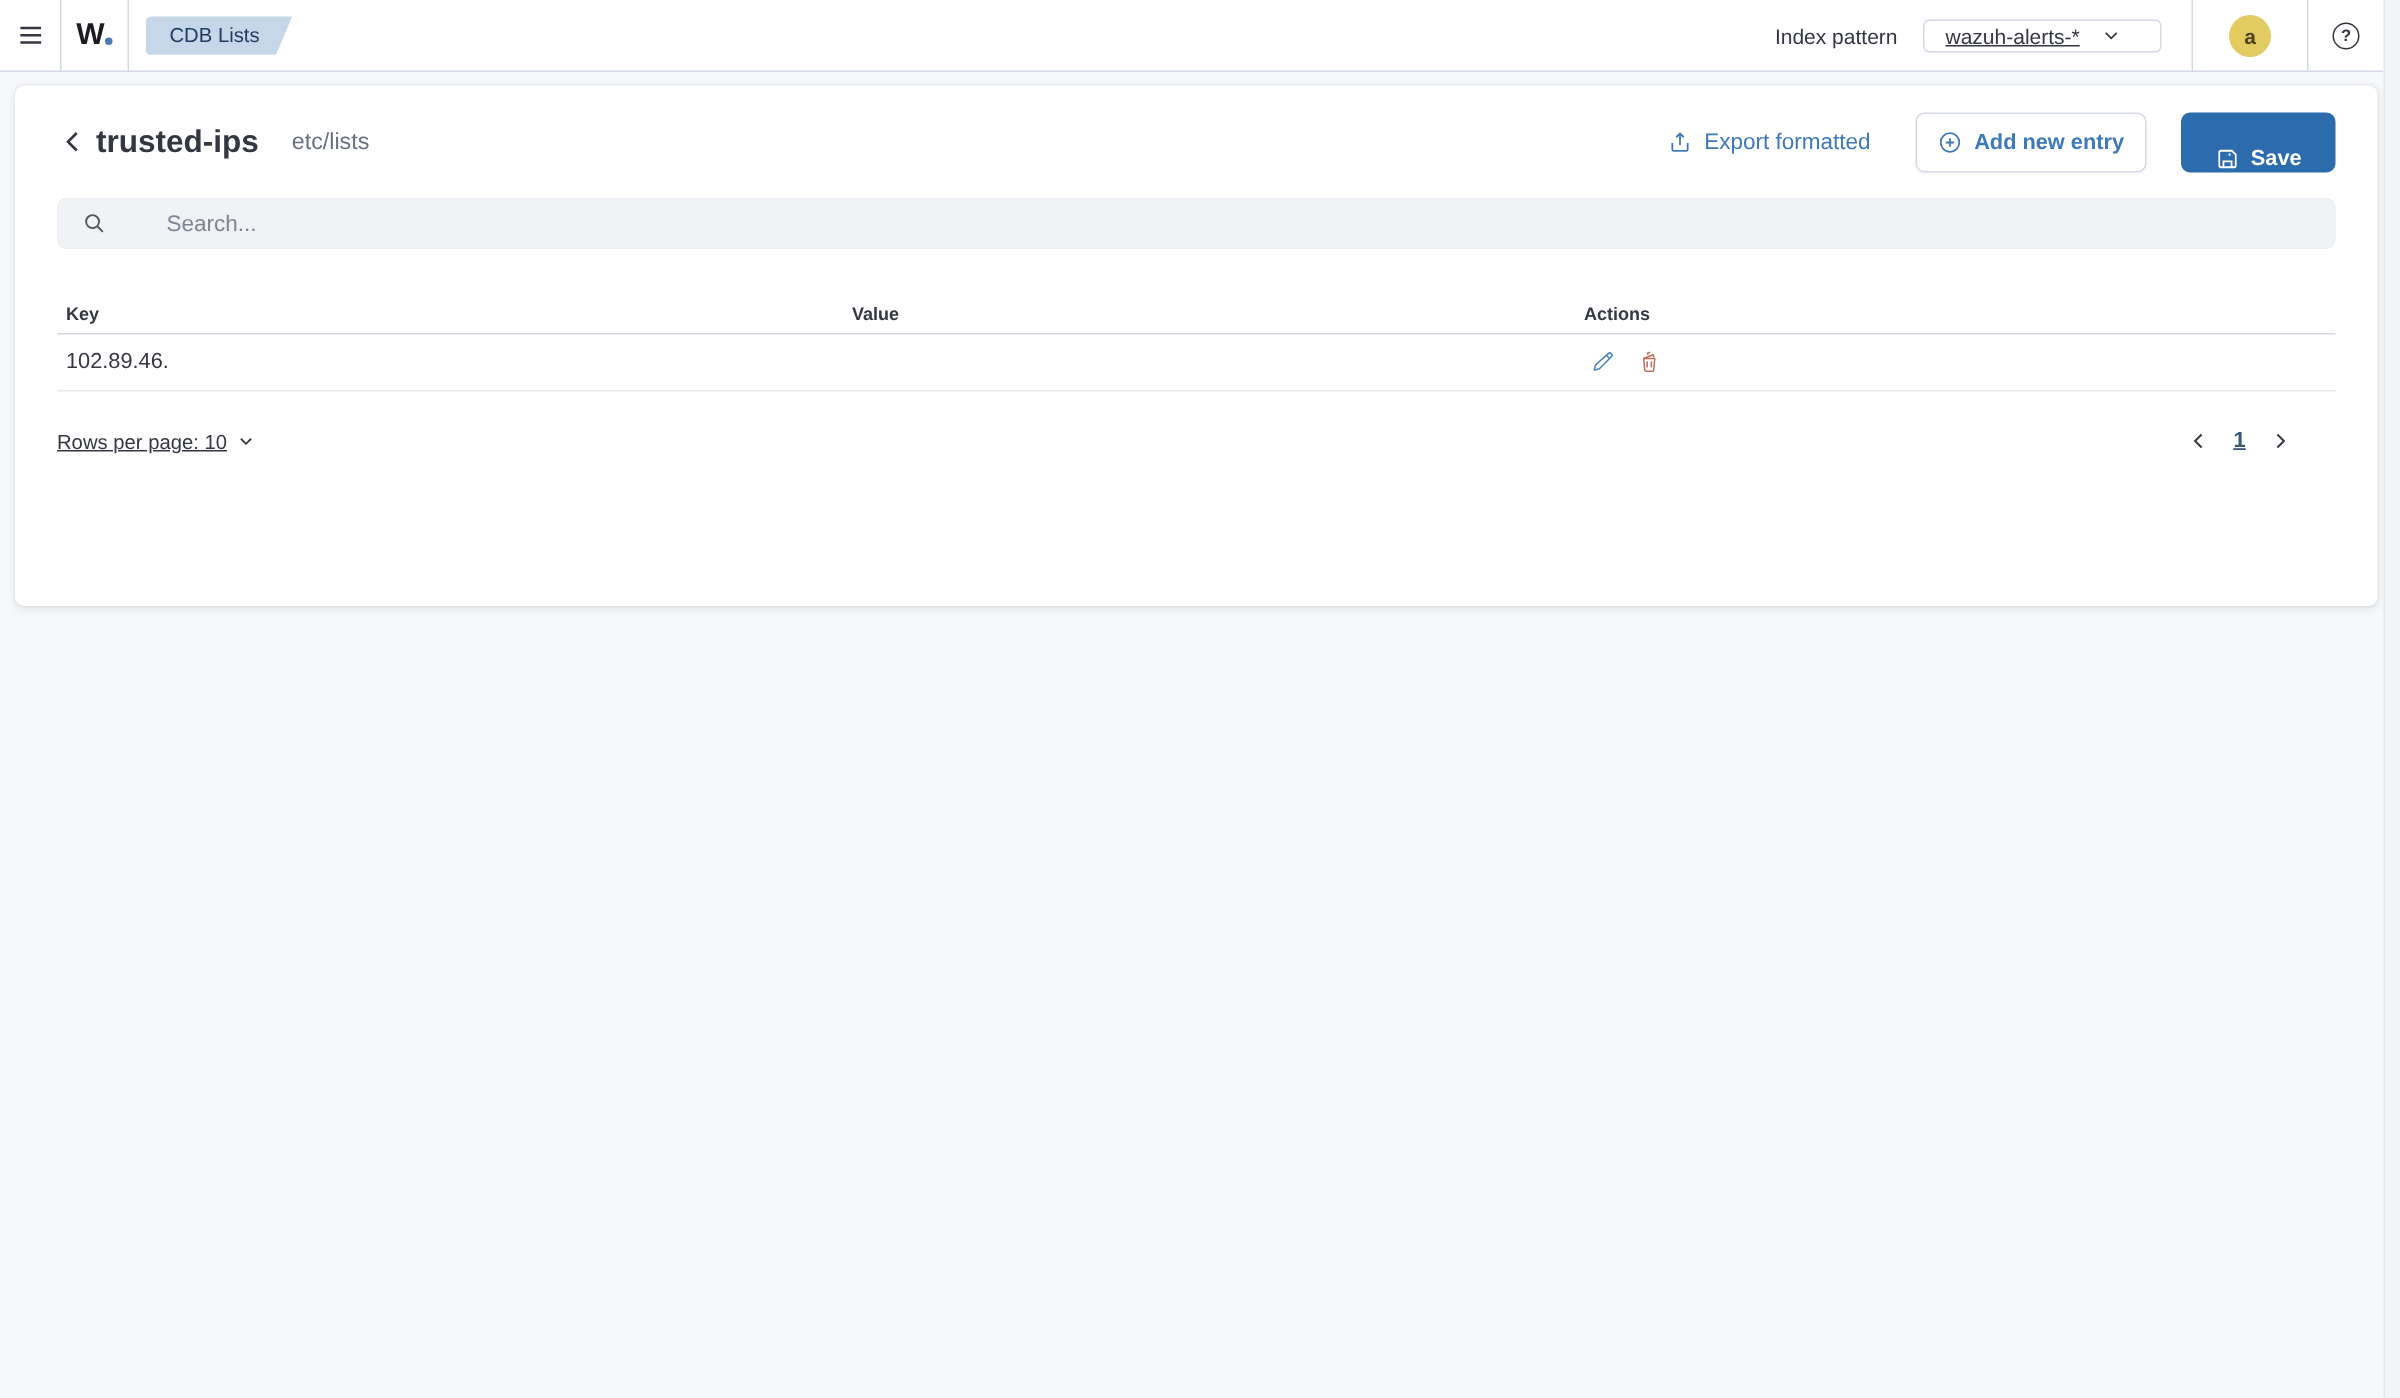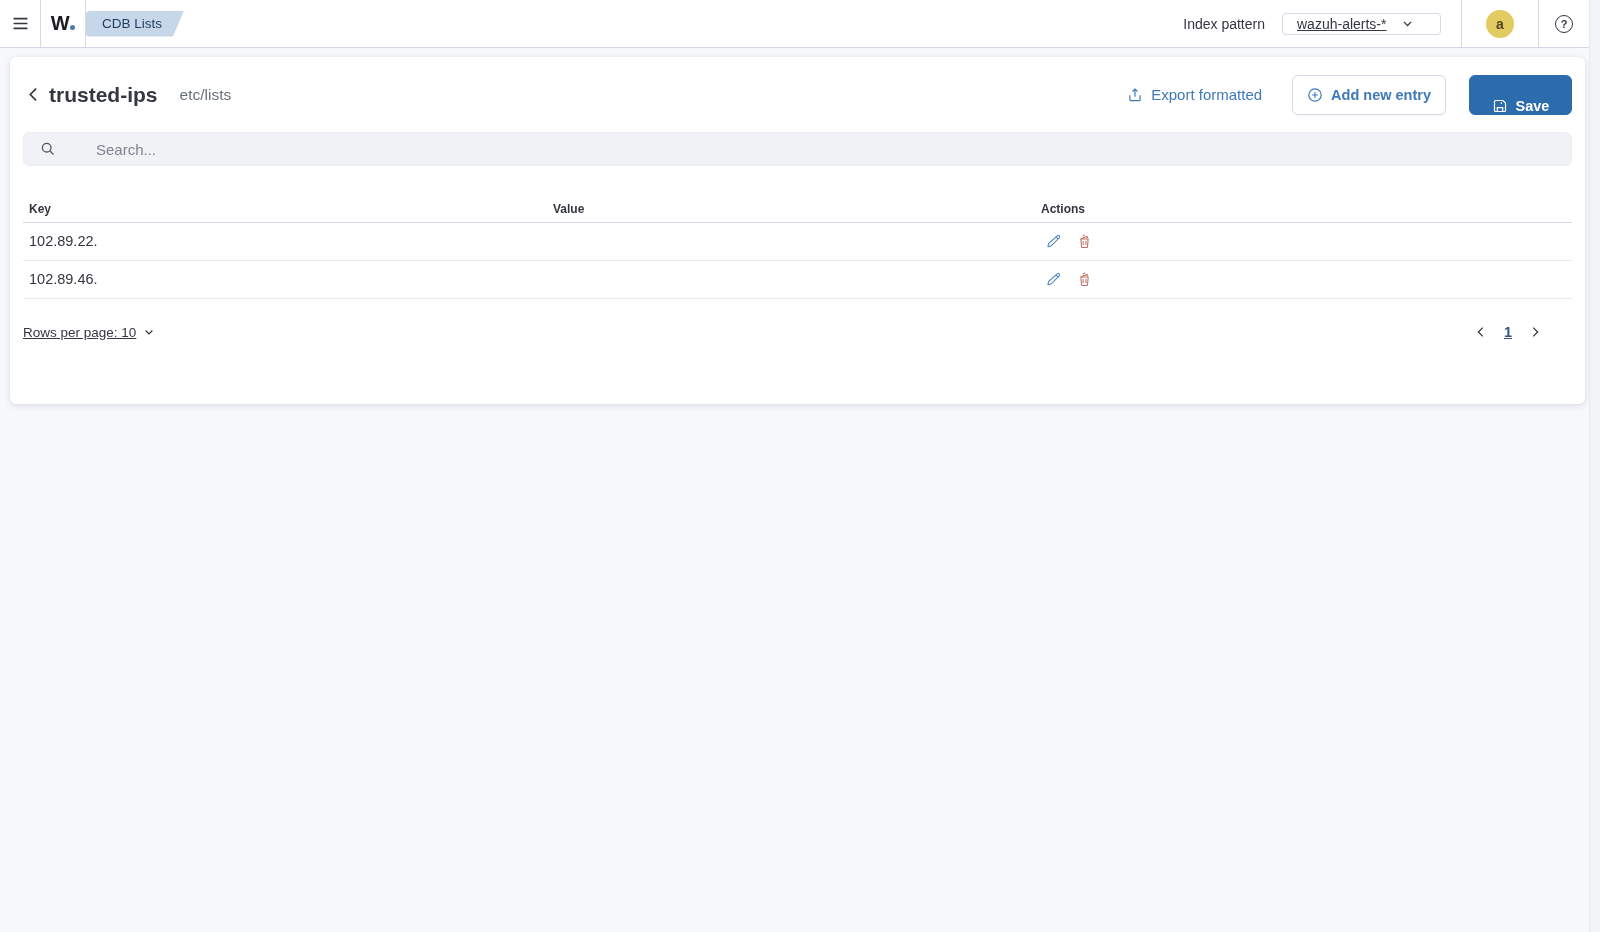--- a/index.html
+++ b/index.html
@@ -22,21 +22,21 @@
   .menu-btn {
     width:40px; height:48px; border:none; background:transparent; cursor:pointer;
     display:flex; align-items:center; justify-content:center; color:#343741;
   }
   .logo {
     width:44px; height:48px; display:flex; align-items:center; justify-content:center;
     cursor:pointer; font-weight:bold; font-size:20px; letter-spacing:-0.5px; color:#1a1c21;
   }
   .logo .dot { width:5px; height:5px; border-radius:50%; background:var(--logo-dot,#4a7ab5); margin:8px 0 0 1px; }
   .breadcrumb {
-    margin-left:0; height:26px; display:flex; align-items:center;
+    margin-left:11px; height:26px; display:flex; align-items:center;
     background:var(--badge-bg,#c7d7ea); color:#1e3a5e;
     font-size:13.5px; padding:0 22px 0 16px; cursor:pointer;
     border-radius:4px 0 0 4px;
     clip-path:polygon(0 0, 100% 0, calc(100% - 11px) 100%, 0 100%);
   }
   .tb-spacer { flex:1 1 auto; }
   .ip-label { font-size:14px; color:#343741; margin-right:17px; }
   .ip-select {
     width:159px; height:22px; background:#fff; border:1px solid #d3dae6; border-radius:4px;
     display:flex; align-items:center; padding:0 26px 0 14px; cursor:pointer; margin-right:20px;text-decoration:underline;
@@ -61,21 +61,21 @@
   .scroll-strip {
     position:absolute; top:0; right:0; width:11px; height:932px;
     background:#f1f3f6; border-left:1px solid #e6e9ee; cursor:pointer;
   }
 
   
   .panel {
     position:absolute; left:10px; right:15px; top:57px; height:347px;
     background:#fff; border-radius:6px;
     box-shadow:0 2px 6px rgba(52,55,65,.12), 0 0 2px rgba(52,55,65,.08);
-    padding:0 13px;
+    padding:0 28px;
   }
   .panel-header { height:75px; display:flex; align-items:center; }
   .back-btn {
     width:22px; height:26px; border:none; background:transparent; cursor:pointer;
     display:flex; align-items:center; color:#343741; padding:0 2px;
   }
   .page-title { font-size:21px; font-weight:bold; color:#343741; margin-left:4px; }
   .page-subtitle { font-size:15.5px; color:#69707d; margin-left:22px; }
   .hd-spacer { flex:1 1 auto; }
   .link-btn {
@@ -241,46 +241,20 @@
         <col>
       </colgroup>
     <thead>
       <tr>
         <th>Key</th>
         <th>Value</th>
         <th>Actions</th>
       </tr>
     </thead>
     <tbody>
-        <tr class="table-row">
-    <td class="td-key">102.89.22.</td>
-    <td class="td-value"></td>
-    <td class="td-actions">
-      <div class="wrap">
-        <button class="icon-btn edit">
-          <span>
-            <svg width="15" height="15" viewBox="0 0 16 16" fill="none" stroke="currentColor" stroke-width="1.1">
-                    <path d="M11.9 1.9a1.55 1.55 0 0 1 2.2 2.2L5.6 12.6l-3.2.9a.3.3 0 0 1-.37-.37l.9-3.2 8.97-8.03z"></path>
-                    <path d="M10.7 3.2l2.1 2.1"></path>
-                  </svg>
-          </span>
-        </button>
-        <button class="icon-btn delete">
-          <span>
-            <svg width="15" height="15" viewBox="0 0 16 16" fill="none" stroke="currentColor" stroke-width="1.1">
-                    <path d="M4.1 5.3h7.8l-.7 8.2a1 1 0 0 1-1 .9H5.8a1 1 0 0 1-1-.9l-.7-8.2z"></path>
-                    <path d="M6.5 7.4v4.3M9.5 7.4v4.3"></path>
-                    <path d="M4.3 5.1l6.4-2.4.66 1.78"></path>
-                    <path d="M7.1 2.6l-.35-.95 1.9-.7"></path>
-                  </svg>
-          </span>
-        </button>
-      </div>
-    </td>
-  </tr>
         <tr class="table-row">
     <td class="td-key">102.89.46.</td>
     <td class="td-value"></td>
     <td class="td-actions">
       <div class="wrap">
         <button class="icon-btn edit">
           <span>
             <svg width="15" height="15" viewBox="0 0 16 16" fill="none" stroke="currentColor" stroke-width="1.1">
                     <path d="M11.9 1.9a1.55 1.55 0 0 1 2.2 2.2L5.6 12.6l-3.2.9a.3.3 0 0 1-.37-.37l.9-3.2 8.97-8.03z"></path>
                     <path d="M10.7 3.2l2.1 2.1"></path>

